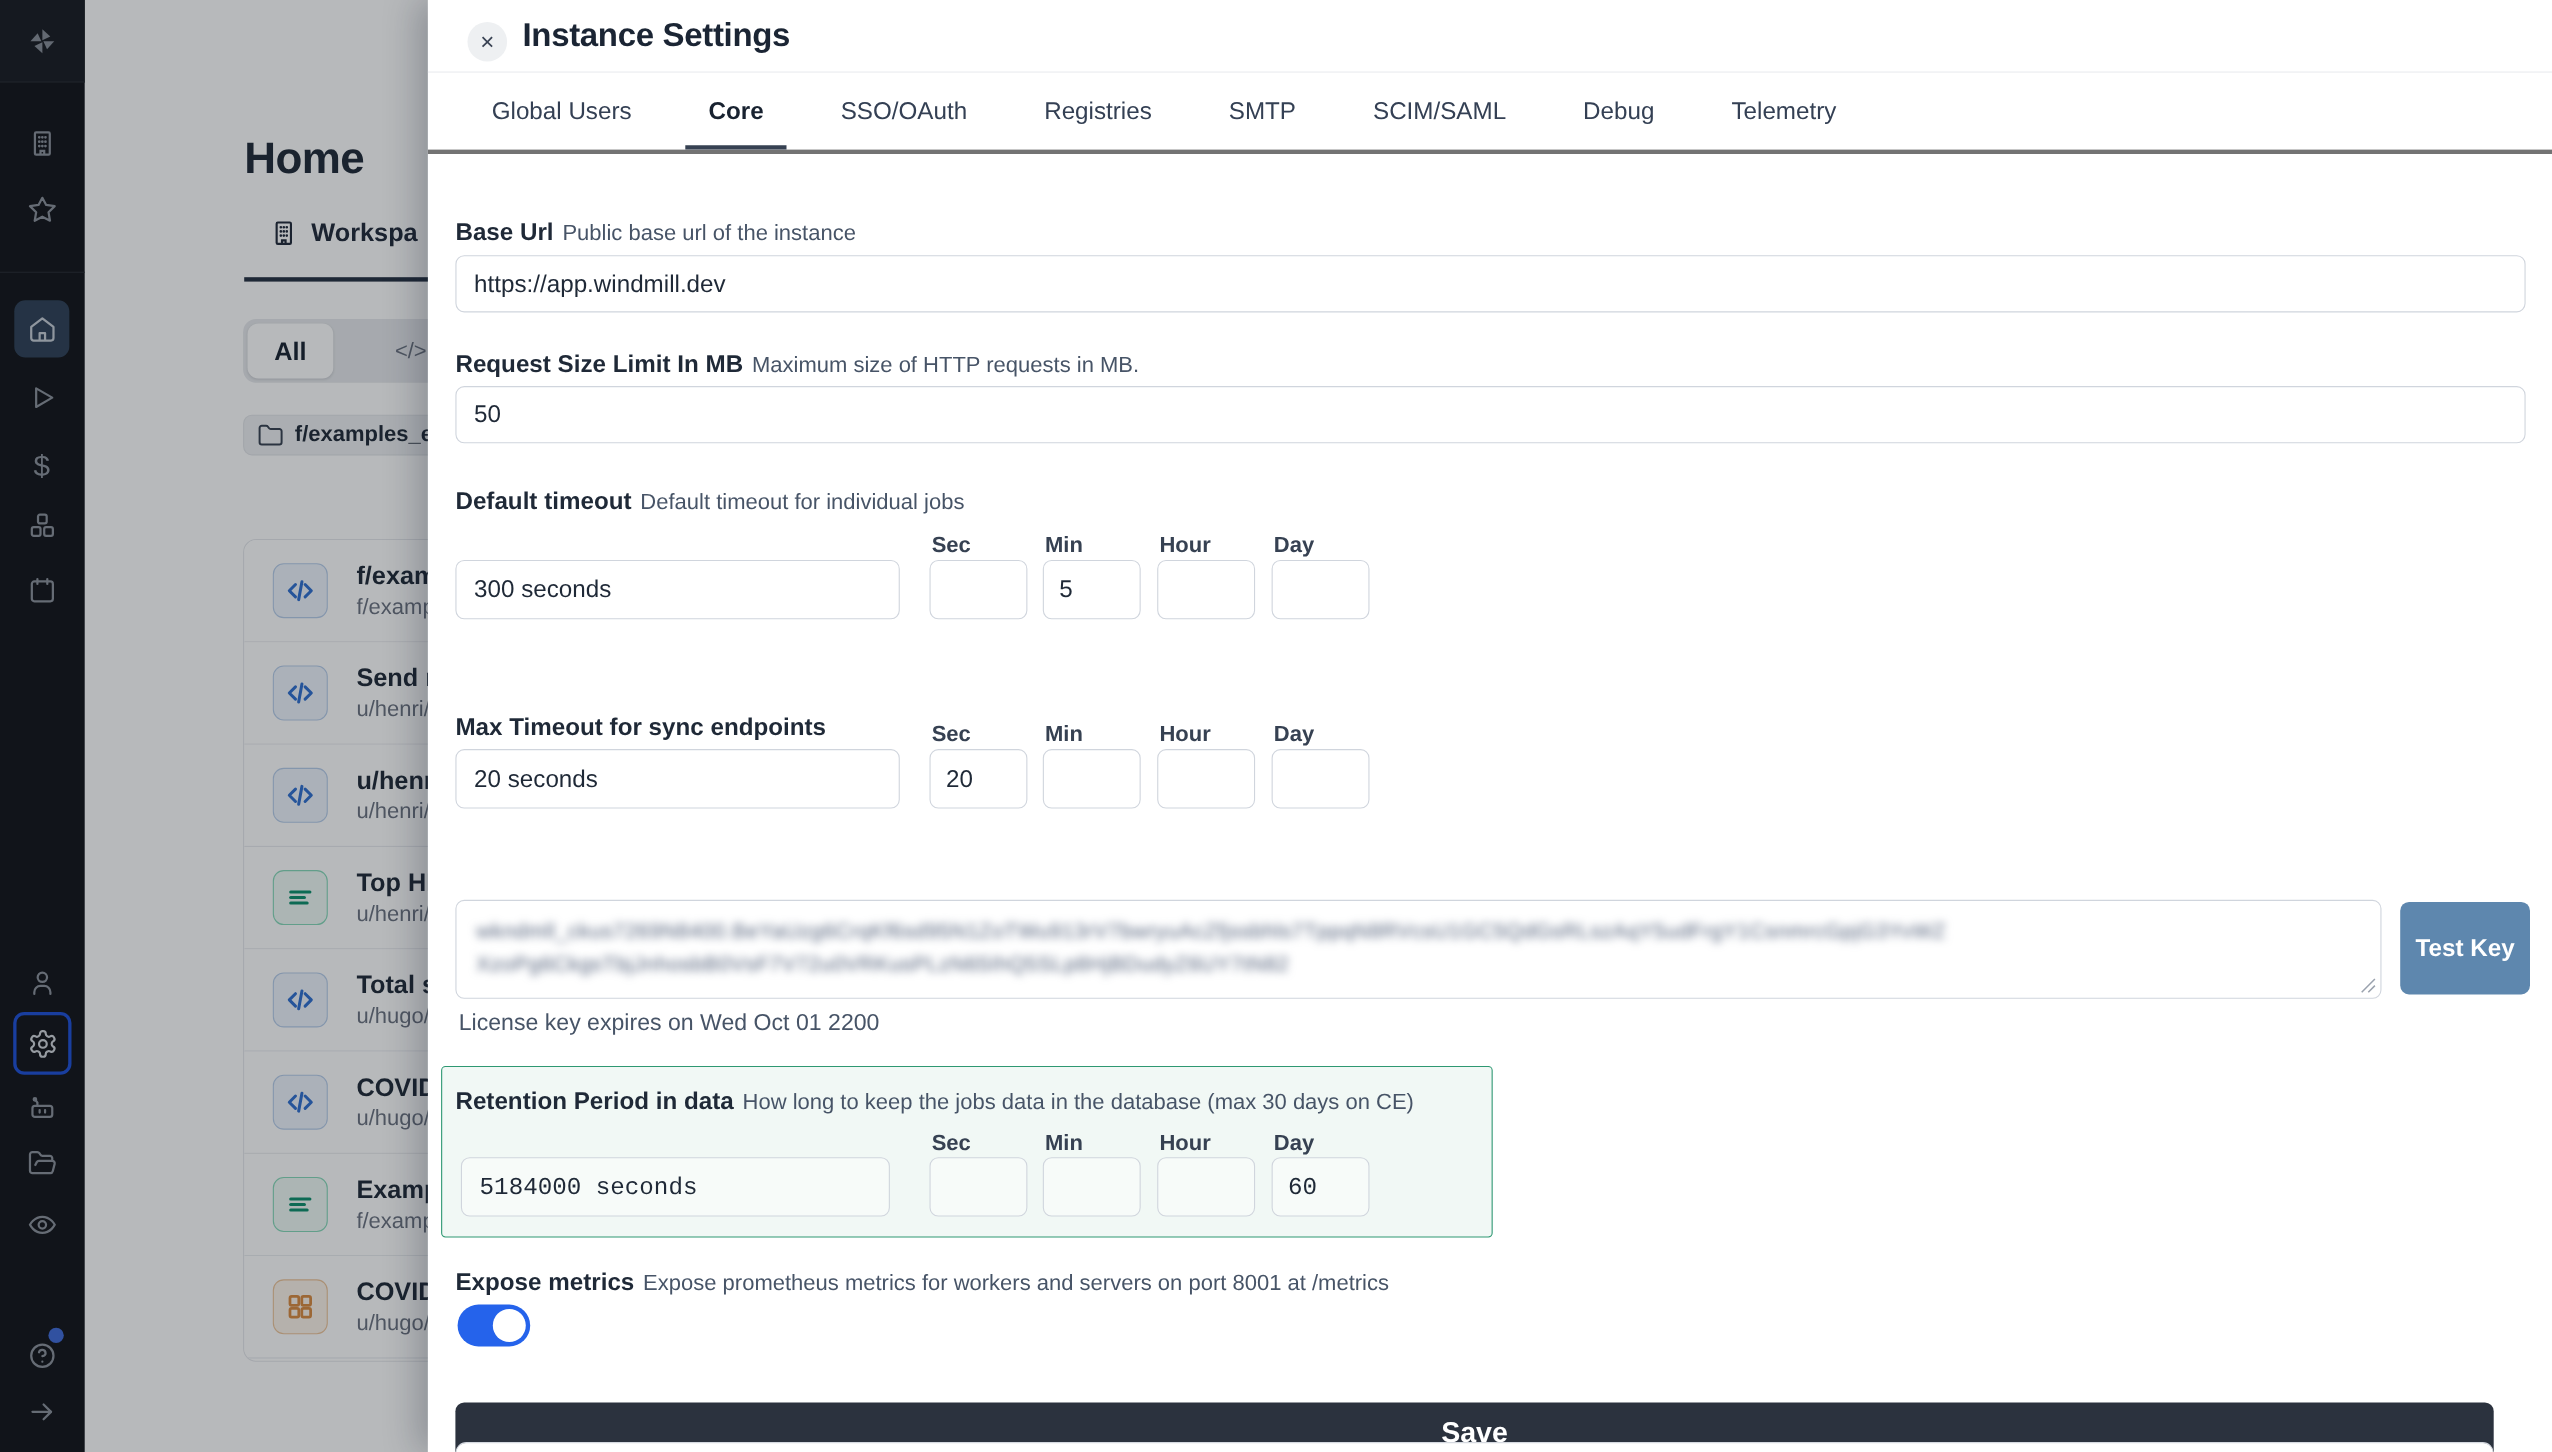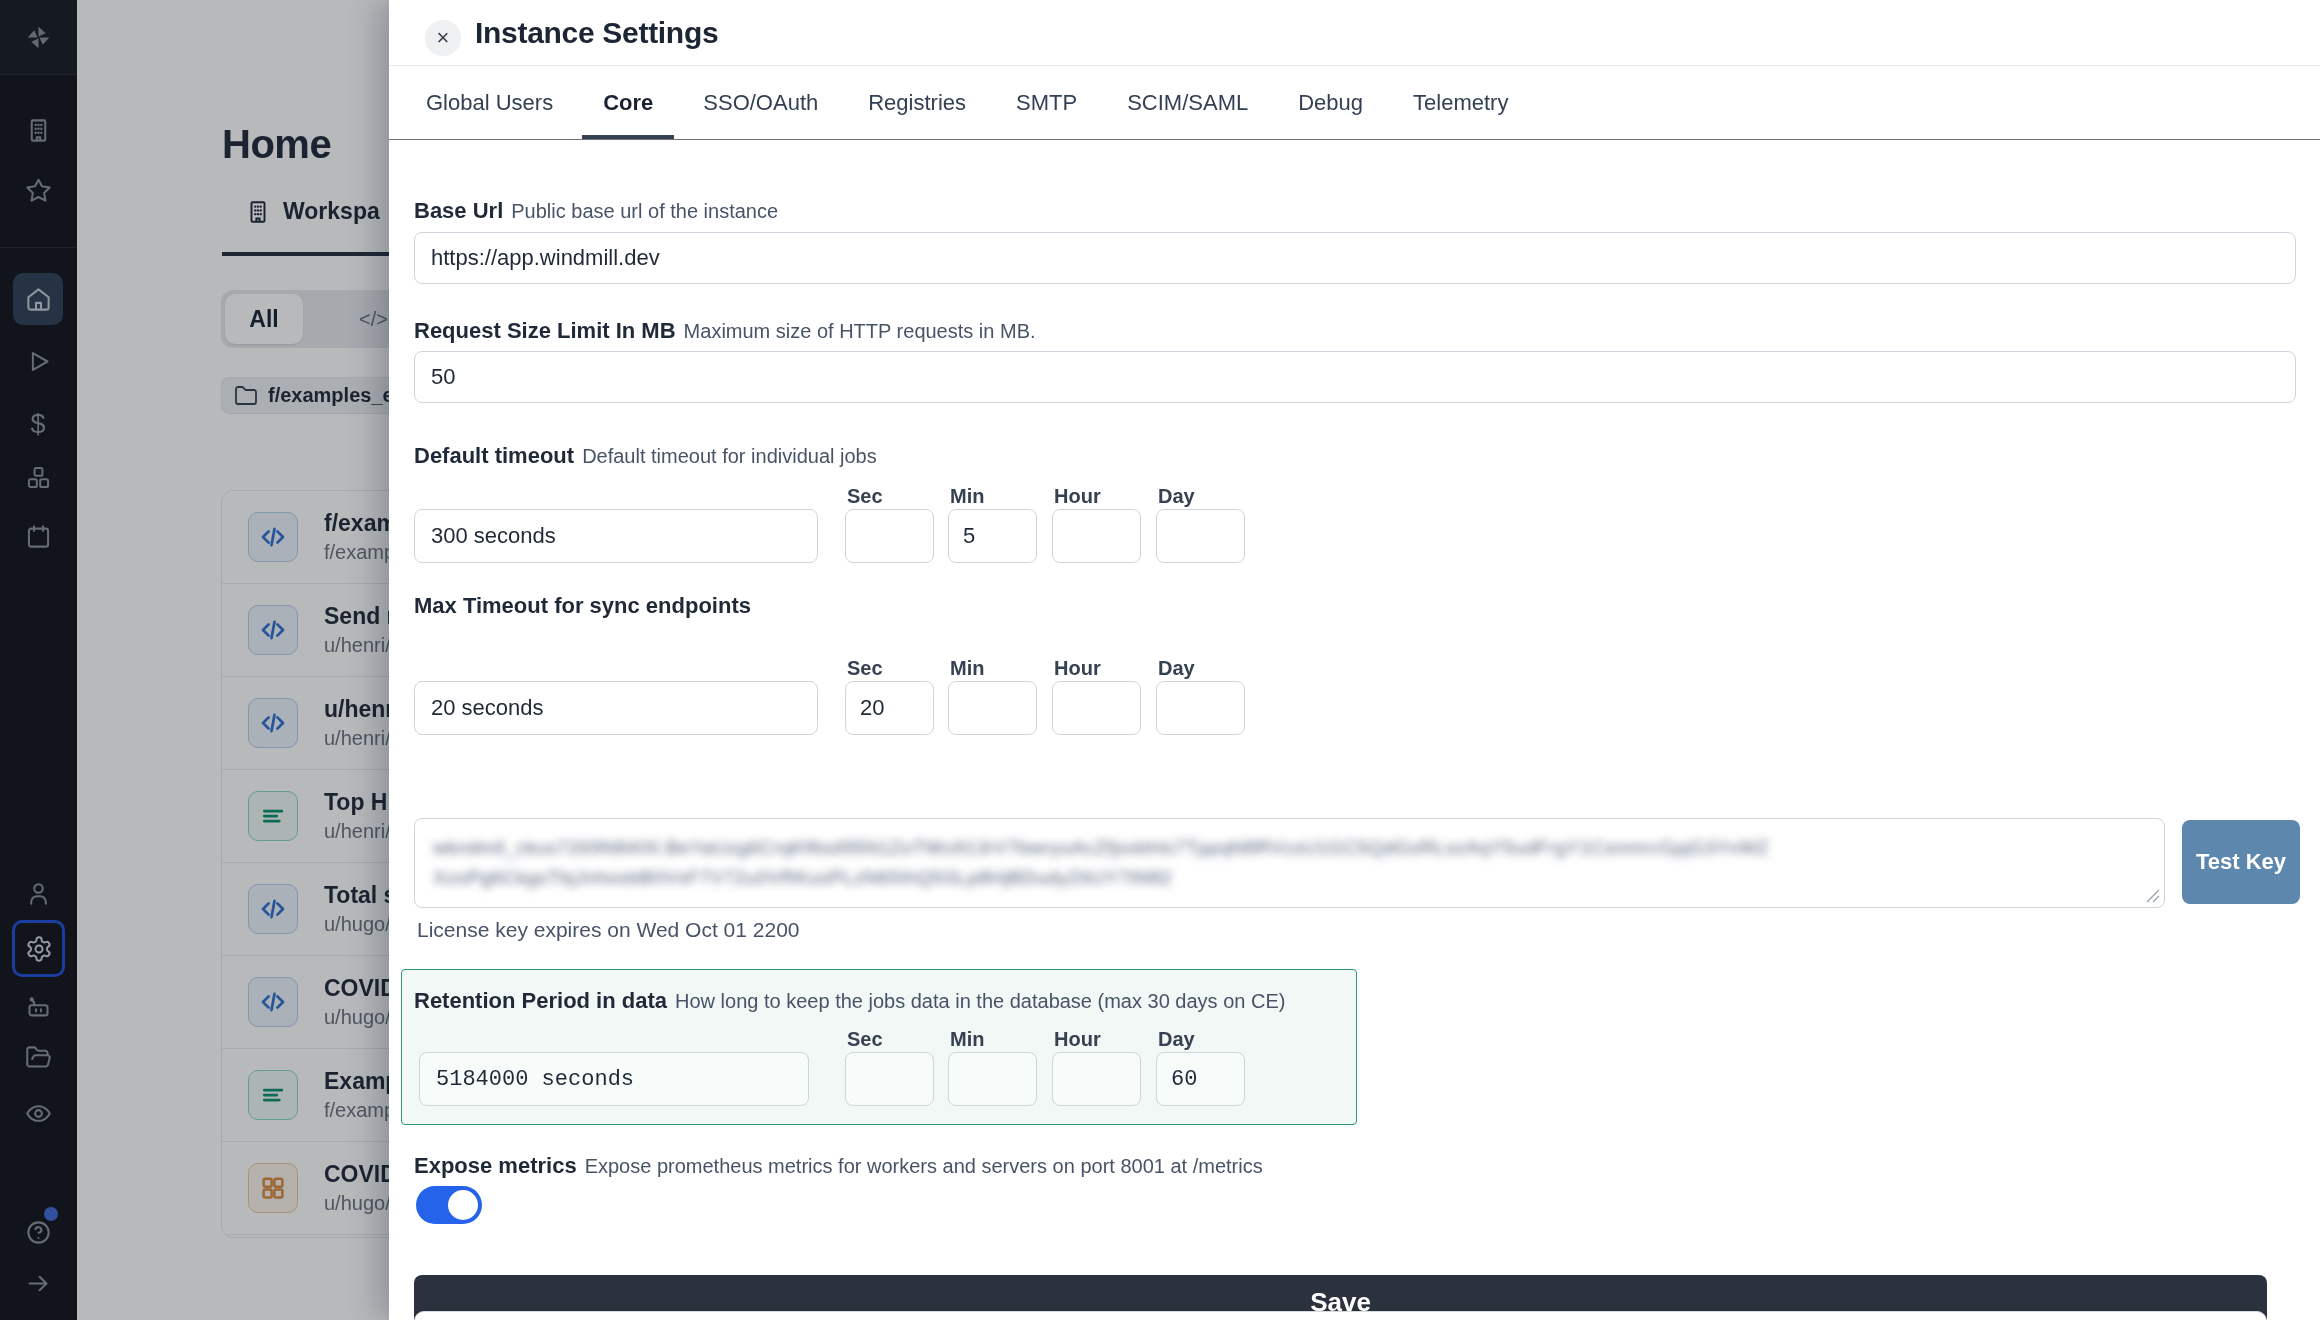--- a/index.html
+++ b/index.html
@@ -39,21 +39,21 @@
   .help-dot { position:absolute; left:44px; top:1207px; width:14px; height:14px; border-radius:50%; background:#3f6ad8; }
 
   
   .dim { position:absolute; left:0; top:0; width:389px; height:1320px; background:rgba(18,22,29,0.30); z-index:5; }
 
   
   .modal { position:absolute; left:389px; top:0; width:1931px; height:1320px; background:#fff; z-index:10; box-shadow:-10px 0 30px rgba(16,24,40,.25); }
   .m-header { position:absolute; left:0; top:0; right:0; height:66px; border-bottom:1px solid #e9ebef; }
   .m-close { position:absolute; left:36px; top:20px; width:36px; height:36px; border-radius:50%; background:#eef0f2; display:flex; align-items:center; justify-content:center; font-size:22px; color:#3a4354; cursor:pointer; }
   .m-title { position:absolute; left:86px; top:16px; font-size:30px; font-weight:800; color:#1b2534; letter-spacing:-0.3px; }
-  .m-tabs { position:absolute; left:0; top:66px; right:0; height:74px; border-bottom:1px solid #737373; display:flex; align-items:stretch; padding-left:16px; gap:8px; }
+  .m-tabs { position:absolute; left:0; top:66px; right:0; height:74px; border-bottom:4px solid #737373; display:flex; align-items:stretch; padding-left:37px; gap:28px; }
   .m-tab { display:flex; align-items:center; padding:0 21px; font-size:22px; color:#344054; cursor:pointer; }
   .m-tab.active { color:#182230; font-weight:600; box-shadow:inset 0 -4px 0 #364152; }
 
   .f-labelrow { position:absolute; left:25px; right:24px; white-space:nowrap; overflow:hidden; }
   .f-label { font-size:22px; font-weight:700; color:#1f2937; }
   .f-desc  { font-size:20px; color:#475467; margin-left:8px; }
   .t-input { position:absolute; height:52px; border:1px solid #d0d5dd; border-radius:8px; padding:0 16px; font-size:22px; color:#1f2937; font-family:inherit; background:#fff; outline:none; }
   .full { left:25px; width:1882px; }
   .unit-label { position:absolute; font-size:20px; font-weight:600; color:#364152; }
   .unit-input { position:absolute; width:89px; height:54px; border:1px solid #d0d5dd; border-radius:8px; padding:0 14px; font-size:22px; color:#1f2937; font-family:inherit; background:#fff; outline:none; }
@@ -349,21 +349,21 @@
     <input class="t-input" style="top: 509px; left: 25px; width: 404px; height: 54px;" value="300 seconds">
     <span class="unit-label" style="top:485px;left:458px">Sec</span>
     <span class="unit-label" style="top:485px;left:561px">Min</span>
     <span class="unit-label" style="top:485px;left:665px">Hour</span>
     <span class="unit-label" style="top:485px;left:769px">Day</span>
     <input class="unit-input" style="top: 509px; left: 456px;" value="">
     <input class="unit-input" style="top: 509px; left: 559px;" value="5">
     <input class="unit-input" style="top: 509px; left: 663px;" value="">
     <input class="unit-input" style="top: 509px; left: 767px;" value="">
 
-    <div class="f-labelrow" style="top:593px">
+    <div class="f-labelrow" style="top:648px">
       <span class="f-label">Max Timeout for sync endpoints</span><span class="f-desc"></span>
     </div>
     <input class="t-input" style="top: 681px; left: 25px; width: 404px; height: 54px;" value="20 seconds">
     <span class="unit-label" style="top:657px;left:458px">Sec</span>
     <span class="unit-label" style="top:657px;left:561px">Min</span>
     <span class="unit-label" style="top:657px;left:665px">Hour</span>
     <span class="unit-label" style="top:657px;left:769px">Day</span>
     <input class="unit-input" style="top: 681px; left: 456px;" value="20">
     <input class="unit-input" style="top: 681px; left: 559px;" value="">
     <input class="unit-input" style="top: 681px; left: 663px;" value="">

